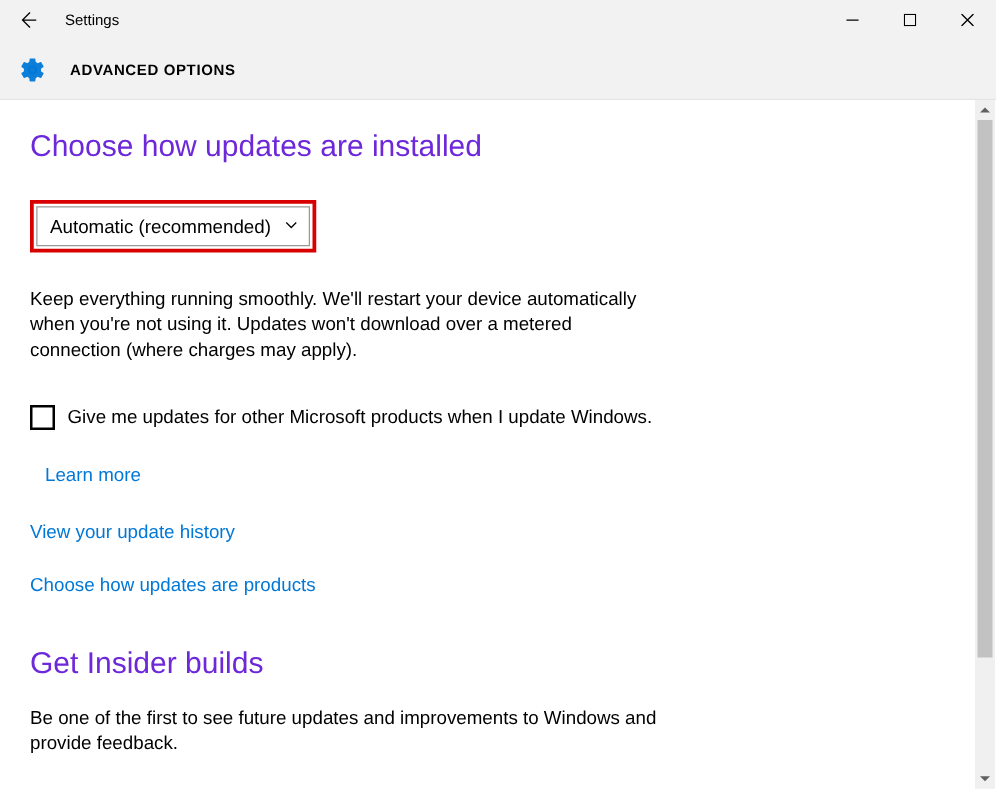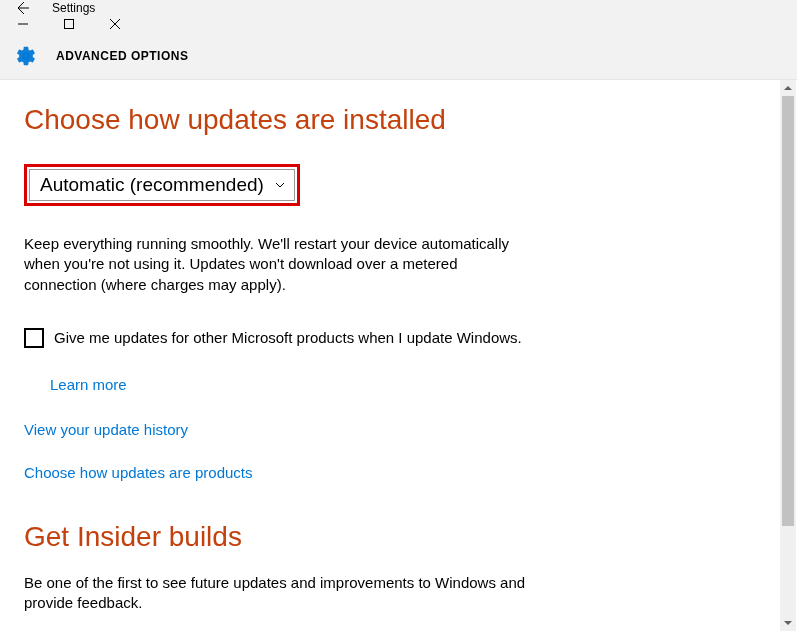--- a/index.html
+++ b/index.html
@@ -12,24 +12,23 @@
       width: 797px;
       height: 631px;
       background: #ffffff;
       overflow: hidden;
       position: relative;
     }
     .titlebar {
       height: 32px;
       background: #f2f2f2;
       display: flex;
-      align-items: flex-start;
+      align-items: center;
       justify-content: space-between;
       padding: 0;
-      flex-direction: column;
     }
     .titlebar-left {
       display: flex;
       align-items: center;
       height: 100%;
     }
     .back-btn {
       width: 44px;
       height: 100%;
       display: flex;
@@ -80,23 +79,23 @@
     .content-wrapper {
       position: relative;
       height: calc(631px - 80px);
       overflow-y: auto;
     }
     .content {
       padding: 24px 24px 24px 24px;
       max-width: 580px;
     }
     .section-title {
-      font-size: 28px;
+      font-size: 24px;
       font-weight: 300;
-      color: #c2410c;
+      color: #6d28d9;
       margin-bottom: 28px;
     }
     .section-title.second {
       margin-top: 40px;
       margin-bottom: 20px;
     }
     .dropdown-highlight {
       display: inline-block;
       border: 3px solid #d90000;
       padding: 2px;
@@ -105,21 +104,21 @@
     .dropdown {
       border: 1px solid #999;
       background: #fff;
       height: 32px;
       padding: 0 8px 0 10px;
       display: flex;
       align-items: center;
       gap: 10px;
       cursor: pointer;
       min-width: 204px;
-      font-size: 19px;
+      font-size: 15px;
       color: #000;
     }
     .dropdown-chevron {
       margin-left: auto;
     }
     .body-text {
       font-size: 15px;
       color: #000;
       line-height: 1.35;
       margin-bottom: 32px;
@@ -153,21 +152,21 @@
       color: #000;
       line-height: 1.35;
     }
     .link {
       font-size: 15px;
       color: #0078d7;
       cursor: pointer;
       display: inline-block;
     }
     .link.indent {
-      margin-left: 26px;
+      margin-left: 12px;
       margin-bottom: 28px;
       text-align: right;
     }
     .link.block {
       display: block;
       margin-bottom: 26px;
     }
     .scrollbar-track {
       position: absolute;
       right: 1px;

